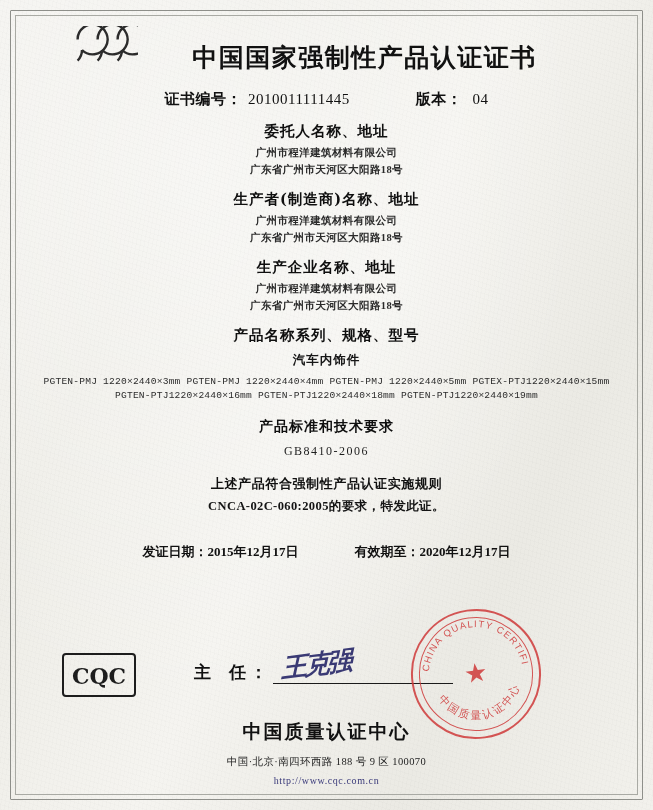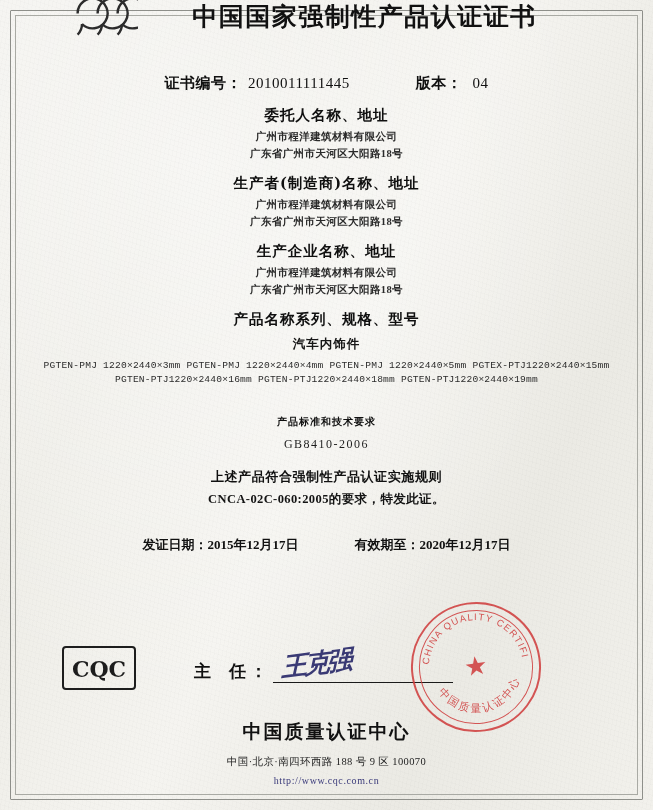--- a/index.html
+++ b/index.html
@@ -53,22 +53,22 @@
     z-index: 3;
     padding: 0 34px;
     box-sizing: border-box;
     width: 100%;
     height: 100%;
   }
 
   
   .header {
     display: flex;
-    align-items: flex-start;
-    padding-top: 0;
+    align-items: flex-end;
+    padding-top: 16px;
     height: 58px;
   }
   .ccc-logo {
     width: 90px;
     height: 48px;
     flex: 0 0 auto;
     margin-left: 14px;
     position: relative;
   }
   .ccc-logo svg { display: block; }
@@ -137,24 +137,24 @@
     margin-top: 6px;
     font-size: 9.6px;
     color: #2b2b2b;
     line-height: 1.5;
     letter-spacing: 0.2px;
     padding: 0 8px;
     font-family: Liberation Mono, monospace;
   }
 
   .std-title {
-    font-size: 10px;
+    font-size: 14px;
     font-weight: 700;
     letter-spacing: 1px;
-    margin-top: 27px;
+    margin-top: 14px;
     color: #0f0f0f;
     font-family: Liberation Sans, sans-serif;
   }
   .std-value {
     font-size: 12px;
     margin-top: 8px;
     letter-spacing: 1.5px;
     color: #1d1d1d;
   }
 
@@ -215,21 +215,21 @@
   .cqc-logo {
     position: absolute;
     left: 28px;
     top: 52px;
     width: 74px;
     height: 36px;
   }
   .sig-line {
     position: absolute;
     left: 160px;
-    top: 66px;
+    top: 60px;
     display: flex;
     align-items: flex-end;
   }
   .sig-label {
     font-size: 17px;
     font-weight: 700;
     letter-spacing: 6px;
     color: #111;
     font-family: "DejaVu Serif", "Liberation Serif", serif;
   }

